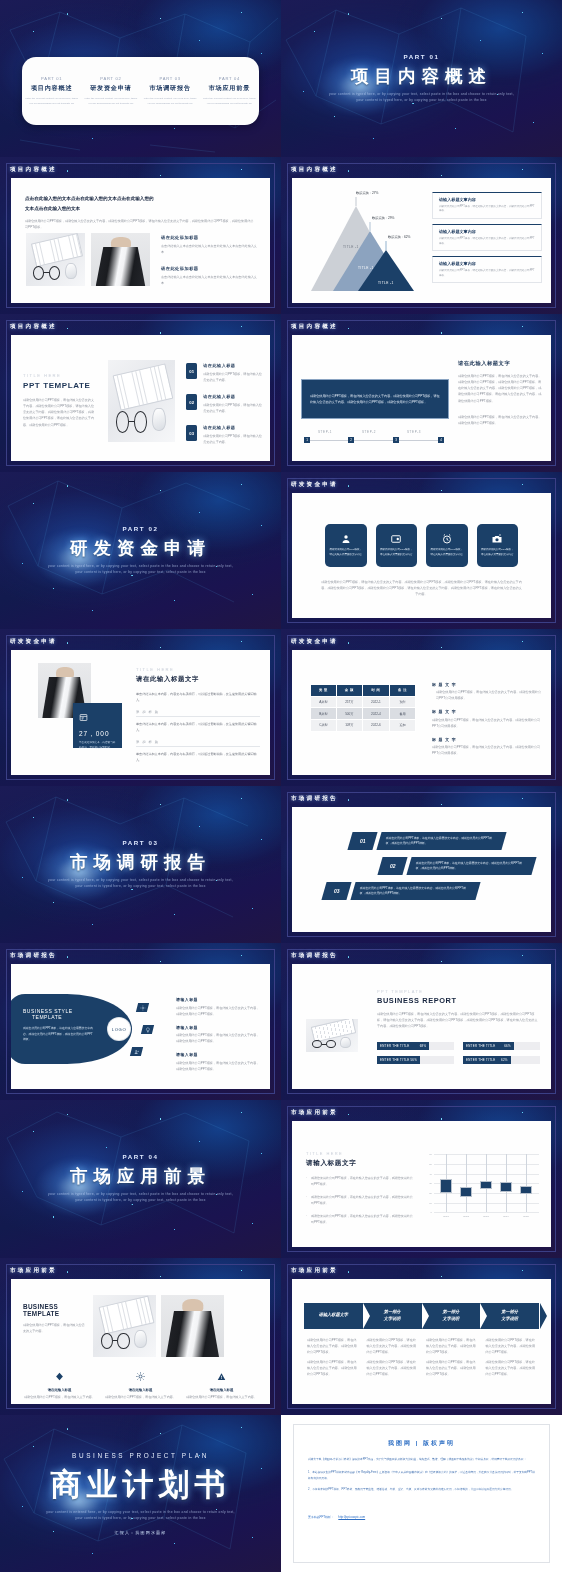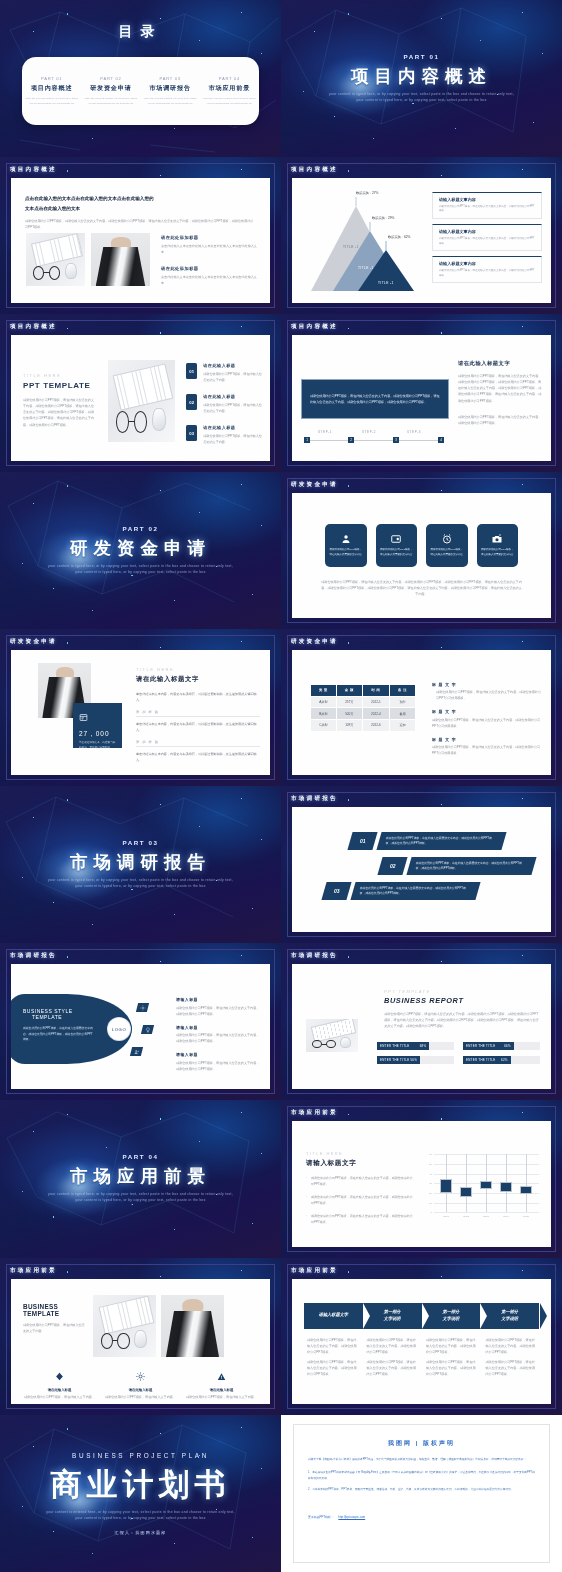--- a/index.html
+++ b/index.html
@@ -223,23 +223,20 @@
         <line x1="235" y1="128" x2="276" y2="100"></line>
       <line x1="60" y1="12" x2="40" y2="90"></line>
         <line x1="120" y1="38" x2="105" y2="120"></line>
       <line x1="185" y1="14" x2="170" y2="96"></line>
         <line x1="250" y1="42" x2="235" y2="128"></line>
       <line x1="20" y1="140" x2="80" y2="150"></line>
         <line x1="150" y1="145" x2="215" y2="152"></line>
     </svg>
     <div class="grid-bld"></div>
     <div class="glow"></div>
-    <div style="position:absolute;left:0;right:0;top:22px;text-align:center;">
-      <span class="catalog-title">目录</span>
-    </div>
     <div class="cat-card">
       <div class="cat-col">
         <div class="cat-part">PART 01</div>
         <div class="cat-cn">项目内容概述</div>
         <div class="cat-en">enter the relevant content you need here, thank you for downloading our ppt template file</div>
       </div>
       <div class="cat-col">
         <div class="cat-part">PART 02</div>
         <div class="cat-cn">研发资金申请</div>
         <div class="cat-en">enter the relevant content you need here, thank you for downloading our ppt template file</div>
@@ -669,21 +666,21 @@
     <div class="frame"></div>
     <div class="hdr">市场调研报告</div>
     <div class="panel">
       <div class="img-kbd" style="position:absolute;left:14px;top:55px;width:52px;height:33px;">
         <div class="glasses">
             <i></i>
             <b></b>
             <i></i>
           </div>
       </div>
-      <div style="position:absolute;left:92px;top:25px;right:11px;font-style:italic;">
+      <div style="position:absolute;left:85px;top:25px;right:11px;">
         <div class="t-sub" style="font-size:4px;">PPT TEMPLATE</div>
         <div class="t-h1" style="margin-top:2px;font-size:7.4px;">BUSINESS REPORT</div>
         <div class="t-body" style="margin-top:6px;">感谢您使用此公司PPT模板，请在此输入您需要的文字内容。感谢您使用此公司PPT模板，感谢您使用此公司PPT模板，请在此输入您需要的文字内容。感谢您使用此公司PPT模板，感谢您使用此公司PPT模板，请在此输入您需要的文字内容。感谢您使用此公司PPT模板。</div>
       </div>
       <div style="position:absolute;left:85px;top:78px;right:11px;display:grid;grid-template-columns:1fr 1fr;gap:6px 9px;">
         <div class="pbar">
           <div class="fill" style="width:68%;">
             <span>ENTER THE TITLE</span>
             <span>68%</span>
           </div>

